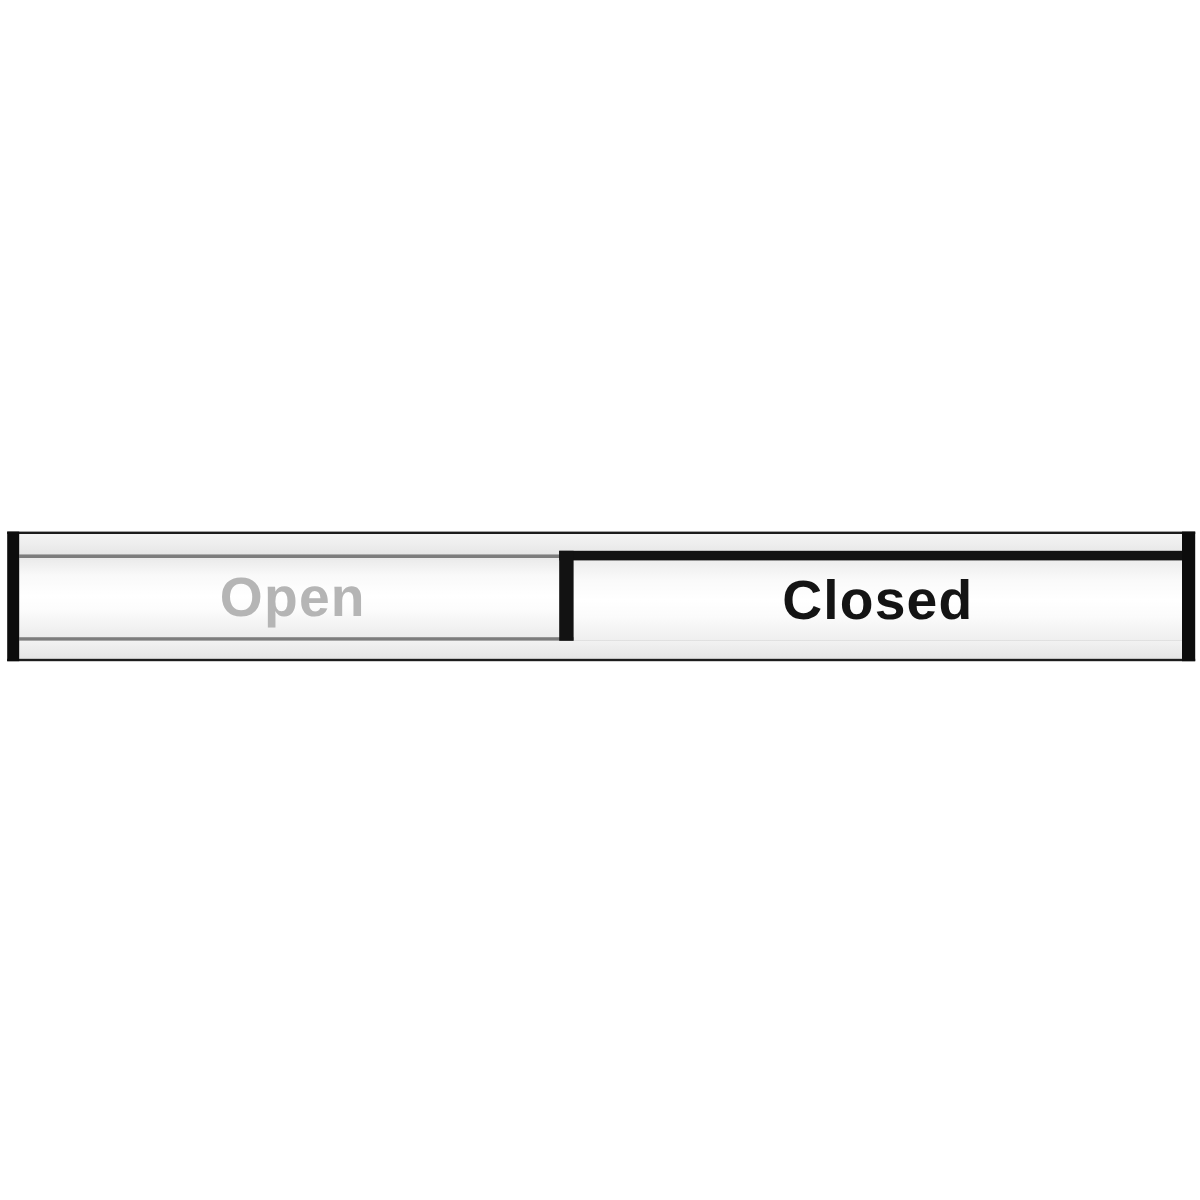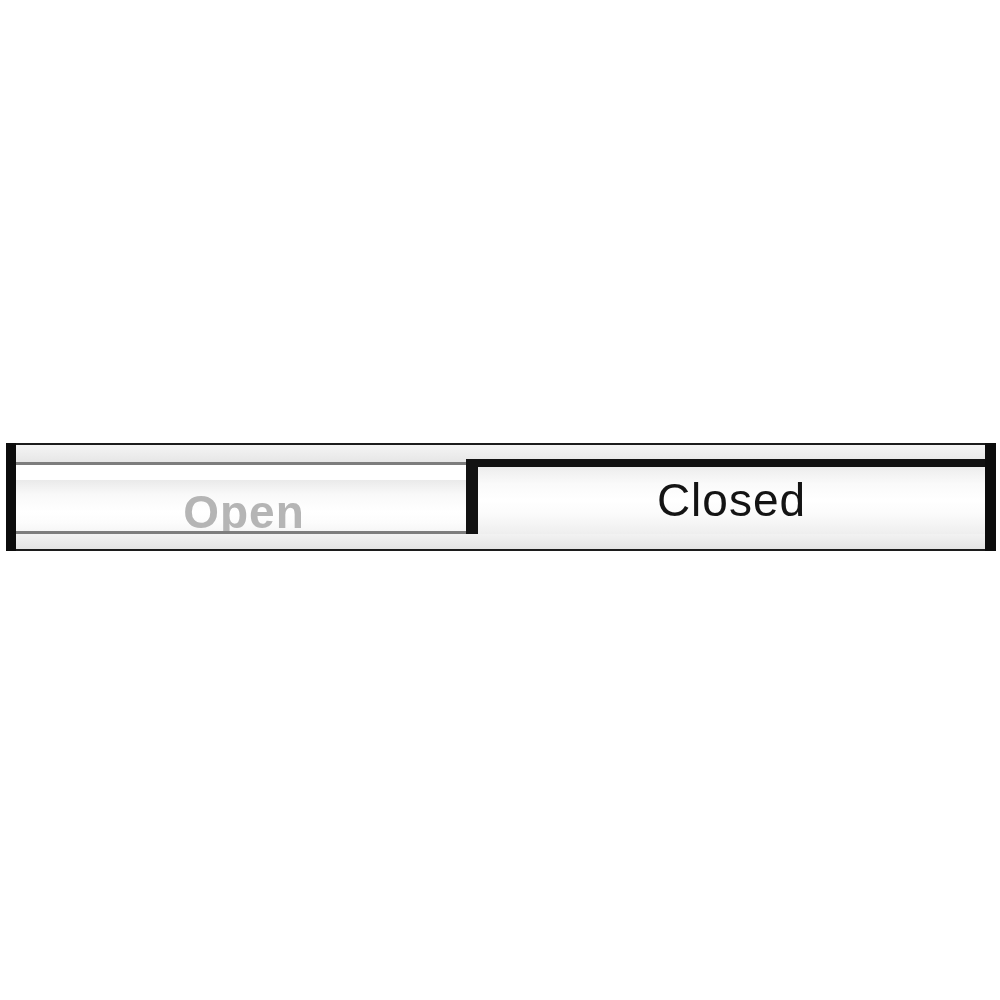--- a/index.html
+++ b/index.html
@@ -31,21 +31,21 @@
   }
   .top-rail {
     left: 10px; right: 11px; top: 2px; height: 17px;
     background: linear-gradient(180deg, #f4f4f4 0%, #ececec 60%, #e6e6e6 100%);
   }
   .top-divider {
     left: 10px; right: 11px; top: 19px; height: 3px;
     background: #7d7d7d;
   }
   .track {
-    left: 10px; top: 37px; width: 456px; height: 66px;
+    left: 10px; top: 22px; width: 456px; height: 66px;
     background: linear-gradient(180deg, #eaeaea 0%, #f9f9f9 22%, #ffffff 48%, #fcfcfc 65%, #ececec 100%);
     display: flex;
     align-items: center;
     justify-content: center;
   }
   .track-right {
     left: 466px; right: 11px; top: 22px; height: 66px;
     background: linear-gradient(180deg, #eaeaea 0%, #f9f9f9 22%, #ffffff 48%, #fcfcfc 65%, #ececec 100%);
   }
   .bottom-divider {
@@ -91,21 +91,21 @@
     font-size: 46px;
     font-weight: bold;
     letter-spacing: 1px;
     line-height: 1;
     padding-bottom: 2px;
     user-select: none;
   }
   .closed-label {
     color: #141414;
     font-size: 46px;
-    font-weight: normal;
+    font-weight: bold;
     letter-spacing: 1px;
     line-height: 1;
     padding-bottom: 2px;
     user-select: none;
   }
 </style>
 </head>
 <body>
 
 <div class="canvas">

